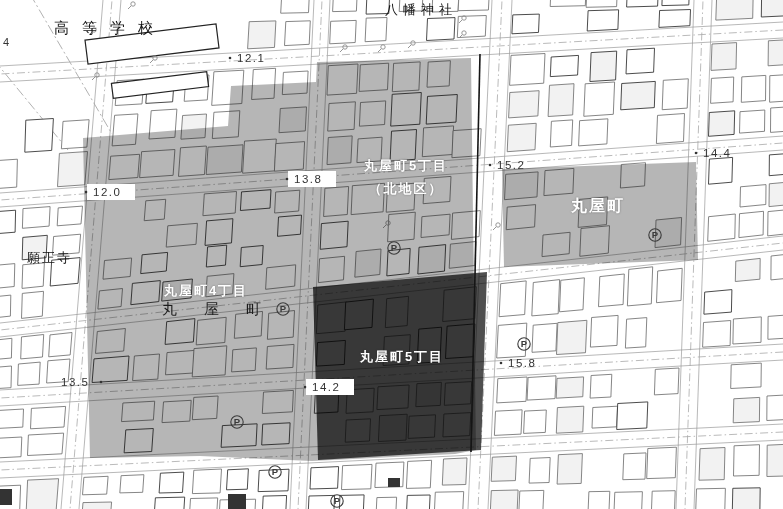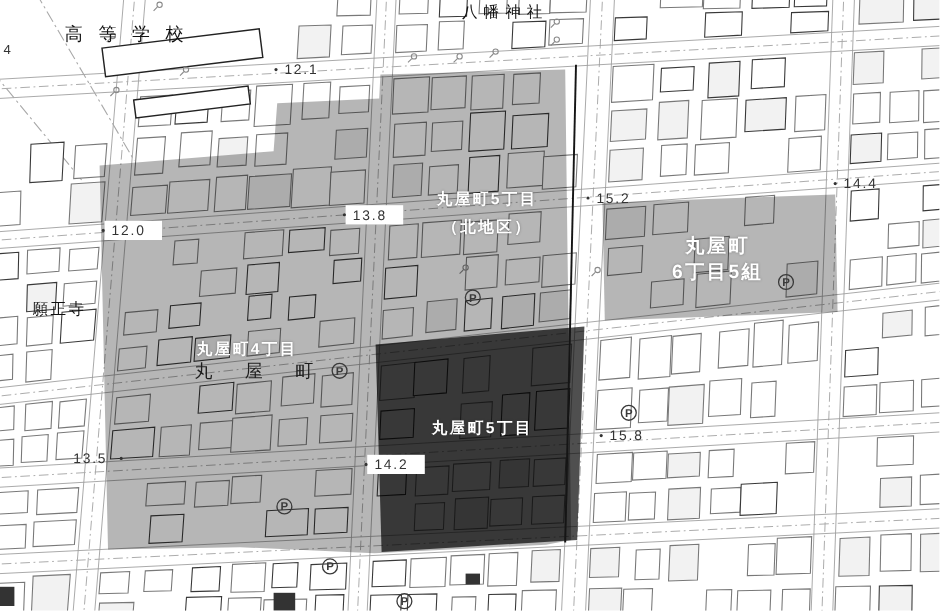--- a/index.html
+++ b/index.html
@@ -427,21 +427,20 @@
   <div class="lbl lbl-shrine">八幡神社</div>
   <div class="lbl lbl-temple">願正寺</div>
   <div class="lbl lbl-street">丸屋町</div>
 
   <div class="district d-kita">
     <div>丸屋町5丁目</div>
     <div>（北地区）</div>
   </div>
   <div class="district d-roku">
     <div>丸屋町</div>
-    <div>6丁目5組</div>
   </div>
   <div class="district d-yon">
     <div>丸屋町4丁目</div>
 
   </div>
   <div class="district d-minami">
     <div>丸屋町5丁目</div>
   </div>
 </div>
 

